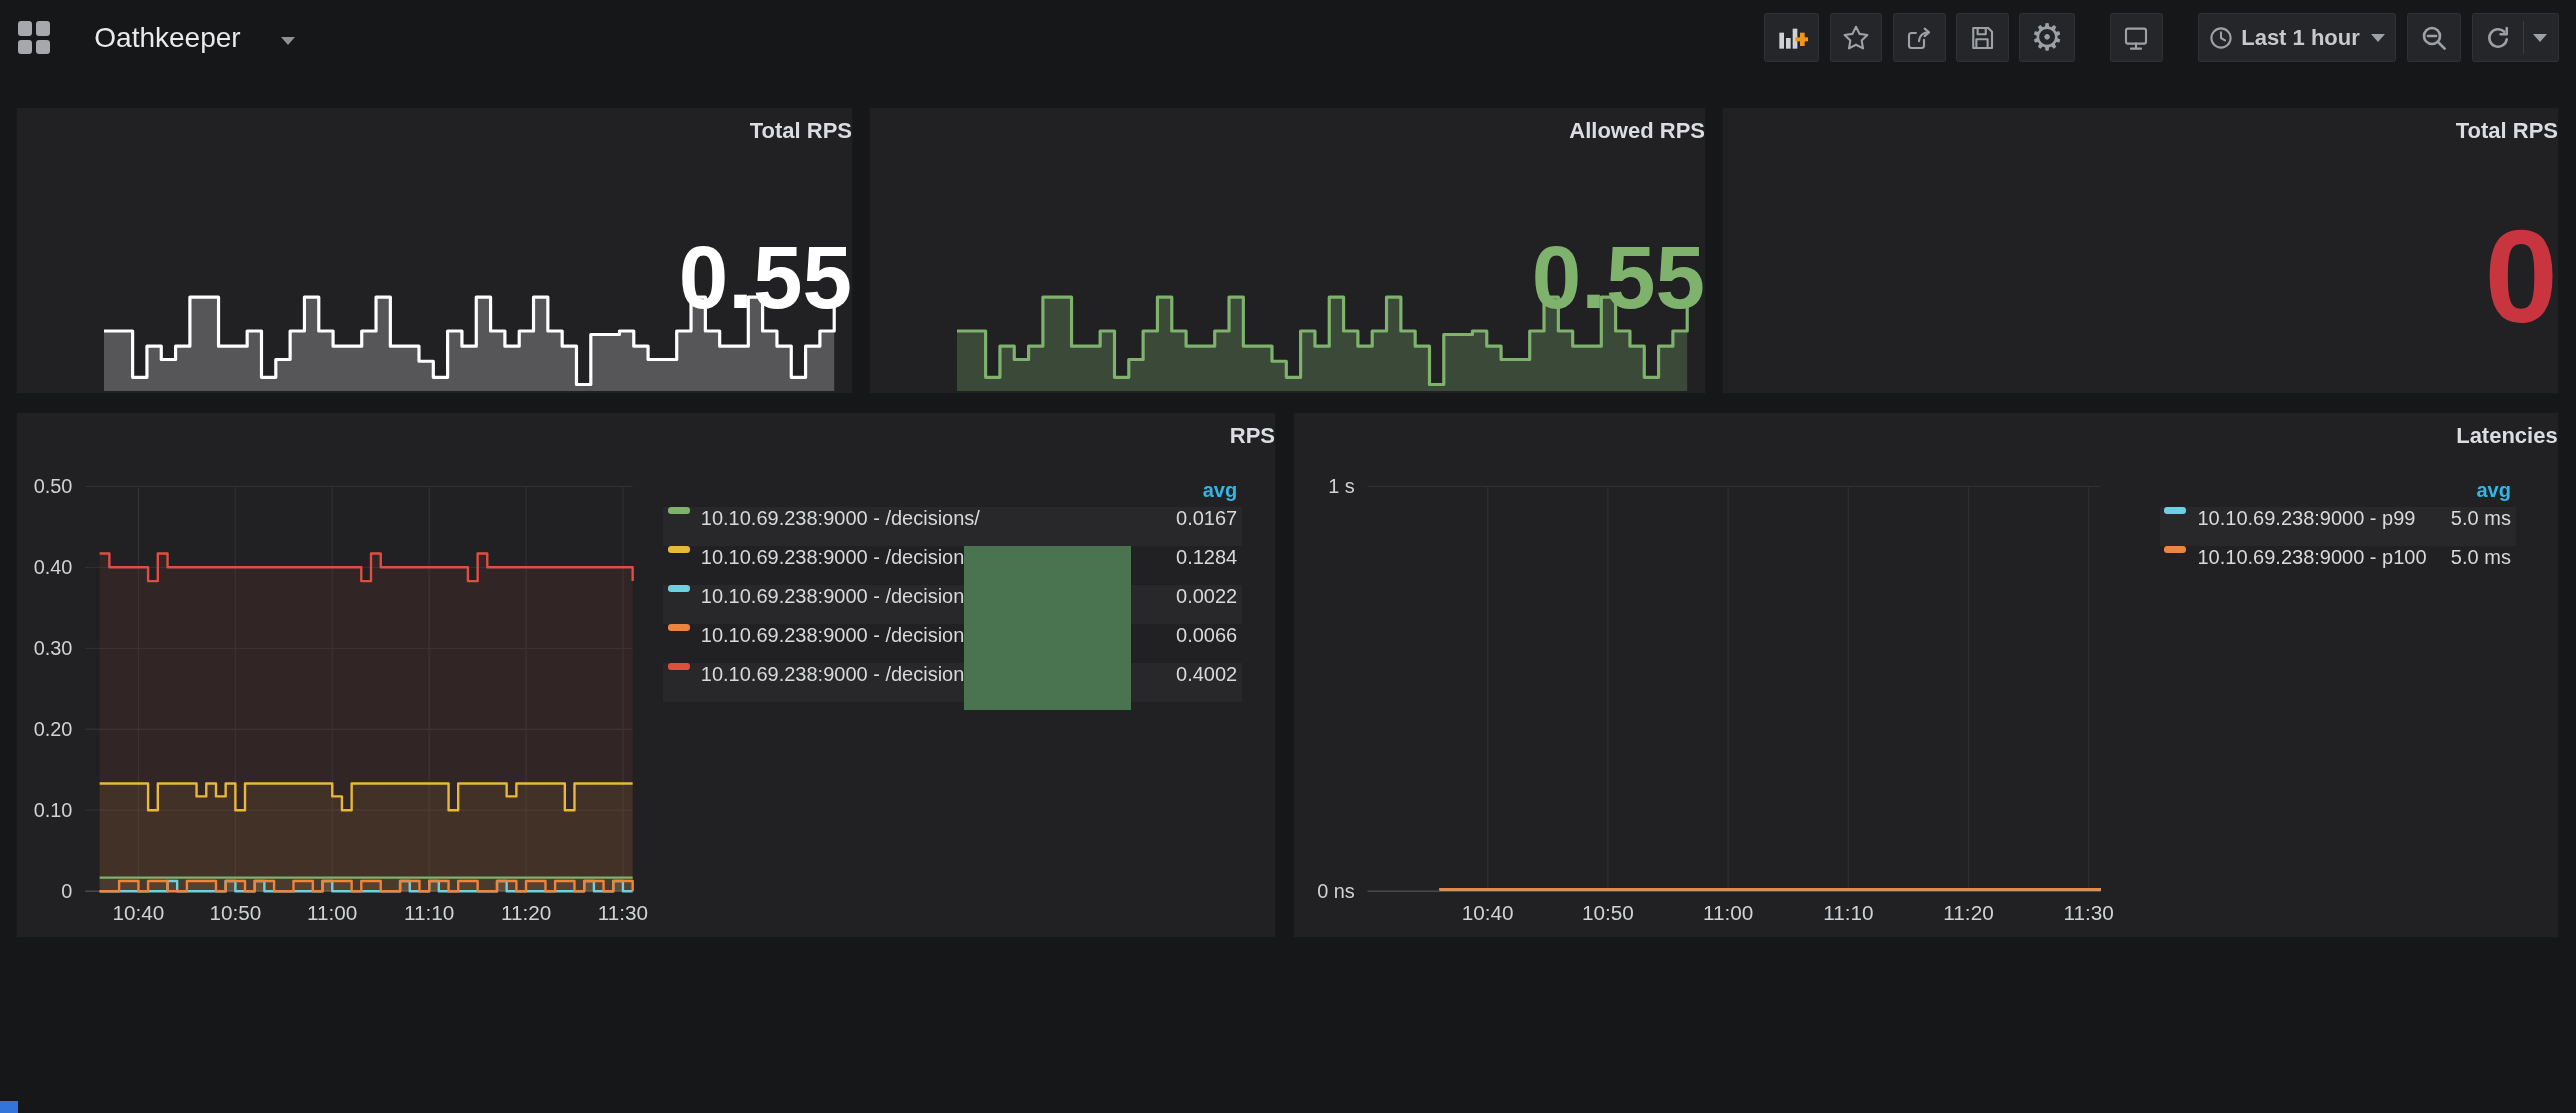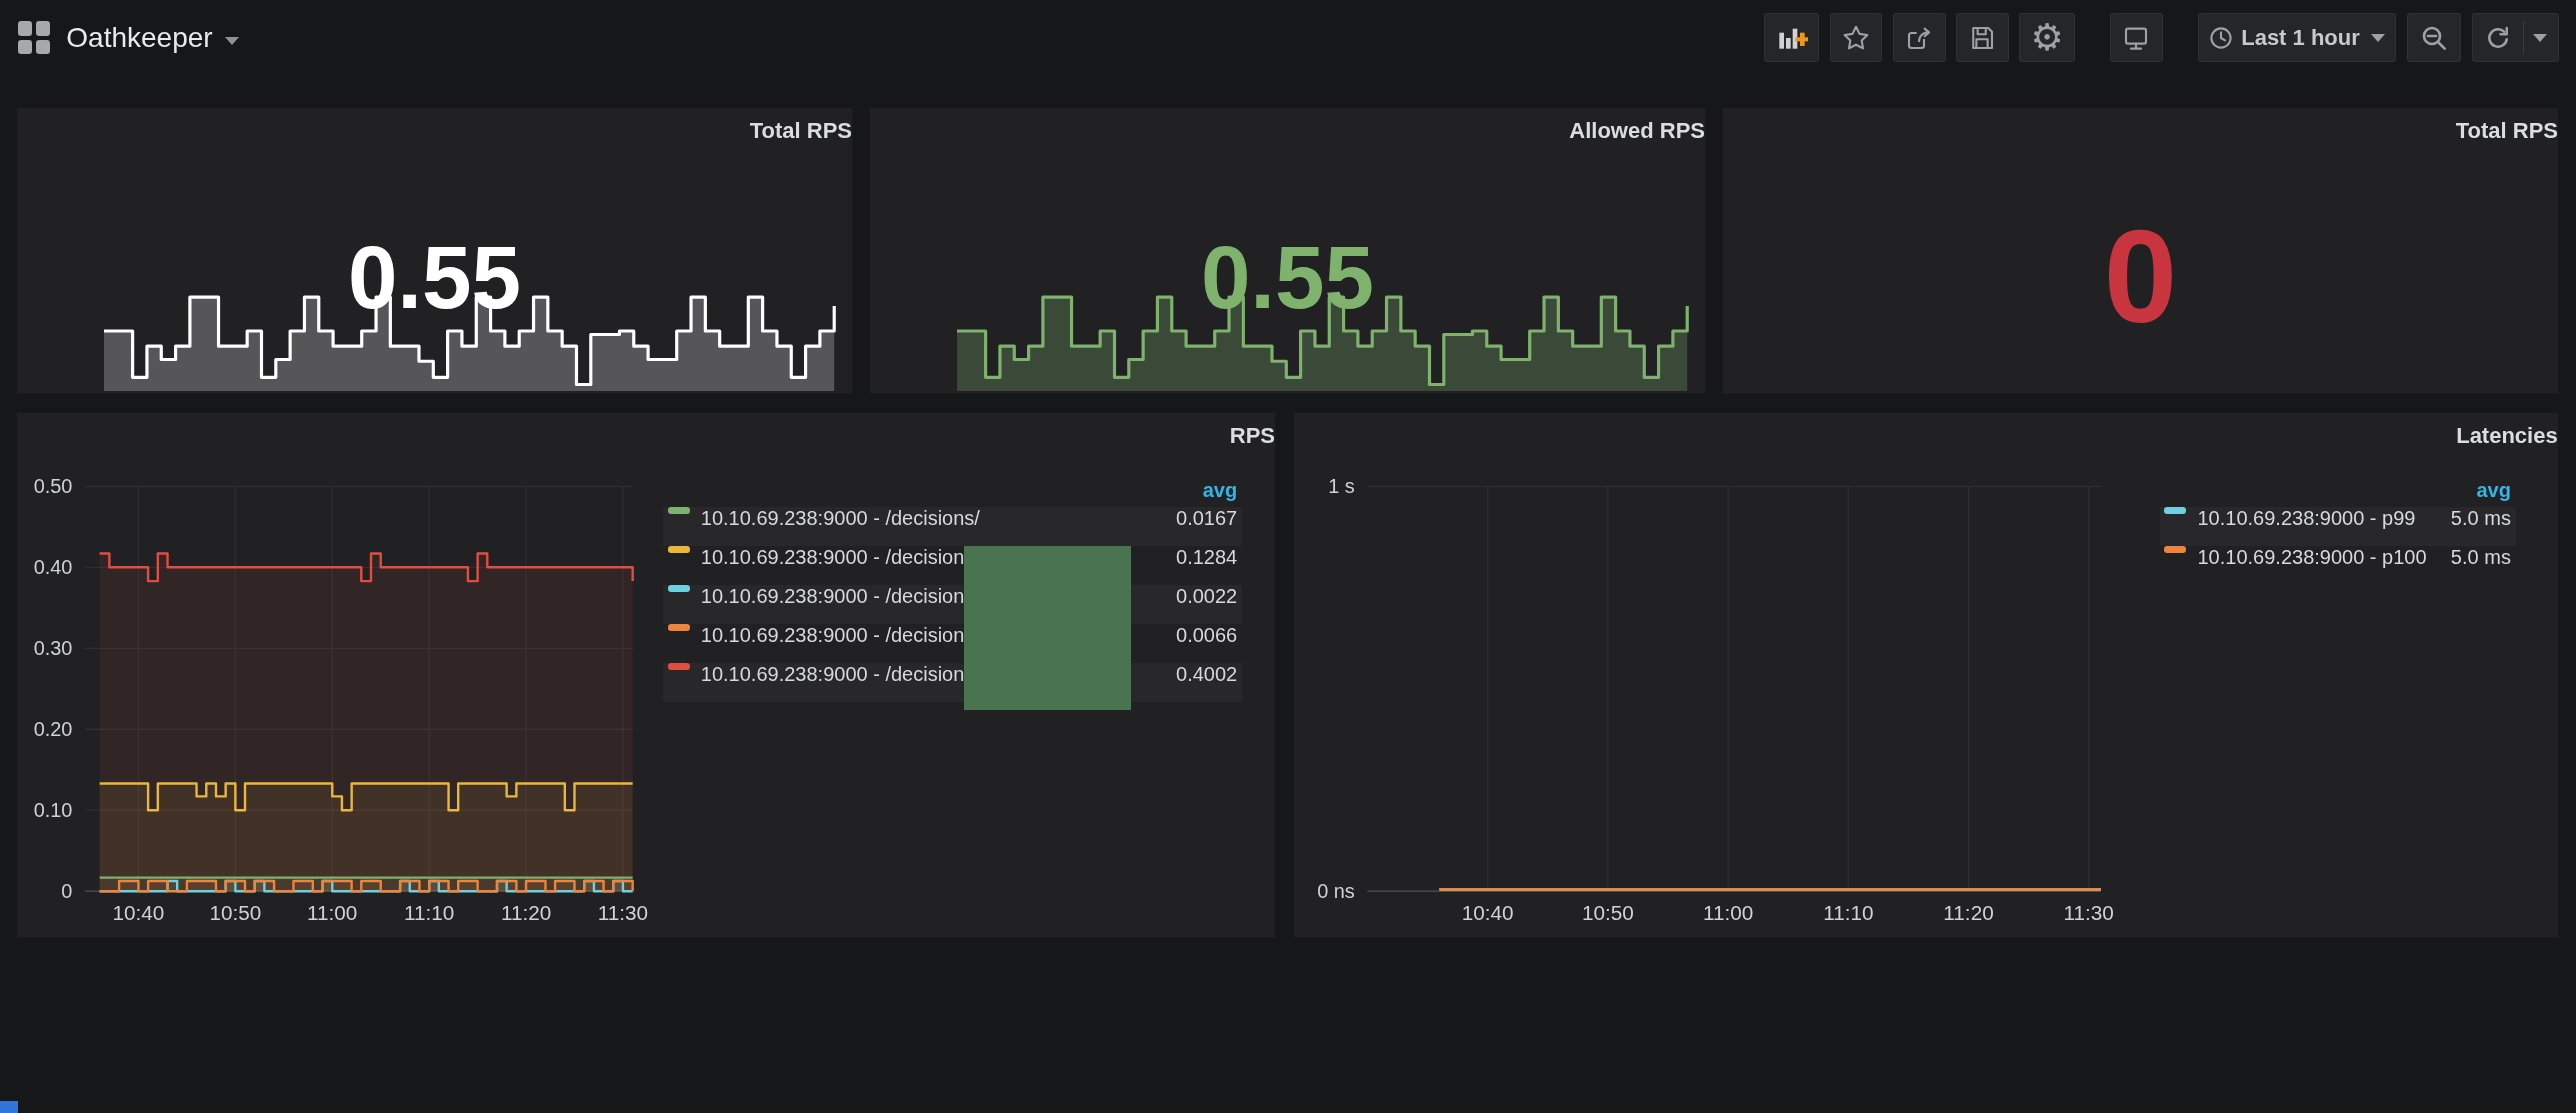--- a/index.html
+++ b/index.html
@@ -4,21 +4,21 @@
 <style>
   * { box-sizing: border-box; }
   html,body { margin:0; padding:0; }
   body {
     width:2576px; height:1113px; position:relative; overflow:hidden;
     background:#161719; color:#d8d9da;
     font-family:"Liberation Sans","DejaVu Sans",sans-serif;
   }
   
   .navbar { height:75px; display:flex; align-items:center; justify-content:space-between; padding:0 17.5px; }
-  .nav-left { display:flex; align-items:center; }
+  .nav-left { display:flex; align-items:center;gap:28px; }
   .grid-icon { display:grid; grid-template-columns:14.4px 14.4px; grid-gap:4px; margin-right:16px; cursor:pointer; }
   .grid-icon span { width:14.4px; height:14.4px; background:#a6a8ab; border-radius:3.2px; }
   .dash-title { font-size:28px; color:#e9eaeb; font-weight:400; cursor:pointer; }
   .caret-down { width:0; height:0; border-left:7.2px solid transparent; border-right:7.2px solid transparent;
     border-top:8.8px solid #8e9196; margin-left:12.8px; margin-top:6.4px; }
   .nav-right { display:flex; align-items:center; }
   .tb-btn { height:49px; min-width:51px; padding:0 10.4px; margin-left:10.4px;
     background:#242629; border:0.8px solid #2f3134; border-radius:2.4px;
     display:flex; align-items:center; justify-content:center; cursor:pointer; color:#9da0a4; }
   .gap-lg { margin-left:35px; }
@@ -29,21 +29,21 @@
   .caret-sm { width:0; height:0; border-left:7.2px solid transparent; border-right:7.2px solid transparent; border-top:8.8px solid #9da0a4; }
   .split-divider { width:0.8px; height:33px; background:#3a3c40; margin:0 9.6px; }
   
   main { padding:32px 16px 0; }
   .row { display:flex; }
   .panel { background:#212124; border:0.8px solid #18191b; position:relative; }
   .row1 .panel { width:837px; height:287px; margin-right:16px; }
   .row1 .panel:last-child { margin-right:0; }
   .panel-title { position:absolute; top:9.6px; left:0; width:100%; text-align:right;
     font-size:22px; font-weight:700; color:#dcdde0; cursor:pointer; z-index:3; }
-  .stat-value { position:absolute; left:0; width:100%; text-align:center; font-weight:700; z-index:2; }
+  .stat-value { position:absolute; left:0; width:100%; text-align:right; font-weight:700; z-index:2; }
   .stat-big { top:118px; font-size:89px; }
   .stat-denied { top:93px; font-size:132px; }
   .spark-svg { position:absolute; bottom:1.6px; left:0; z-index:1; }
   .row2 { margin-top:18.3px; }
   .graph-panel-rps { width:1260px; height:526px; margin-right:16.7px; }
   .graph-panel-lat { width:1266px; height:526px; }
   .chart-svg { position:absolute; left:0; top:0; }
   .chart-svg text { font-family:"Liberation Sans","DejaVu Sans",sans-serif; }
   
   .legend { position:absolute; font-size:20px; color:#d8d9da; z-index:2; }

